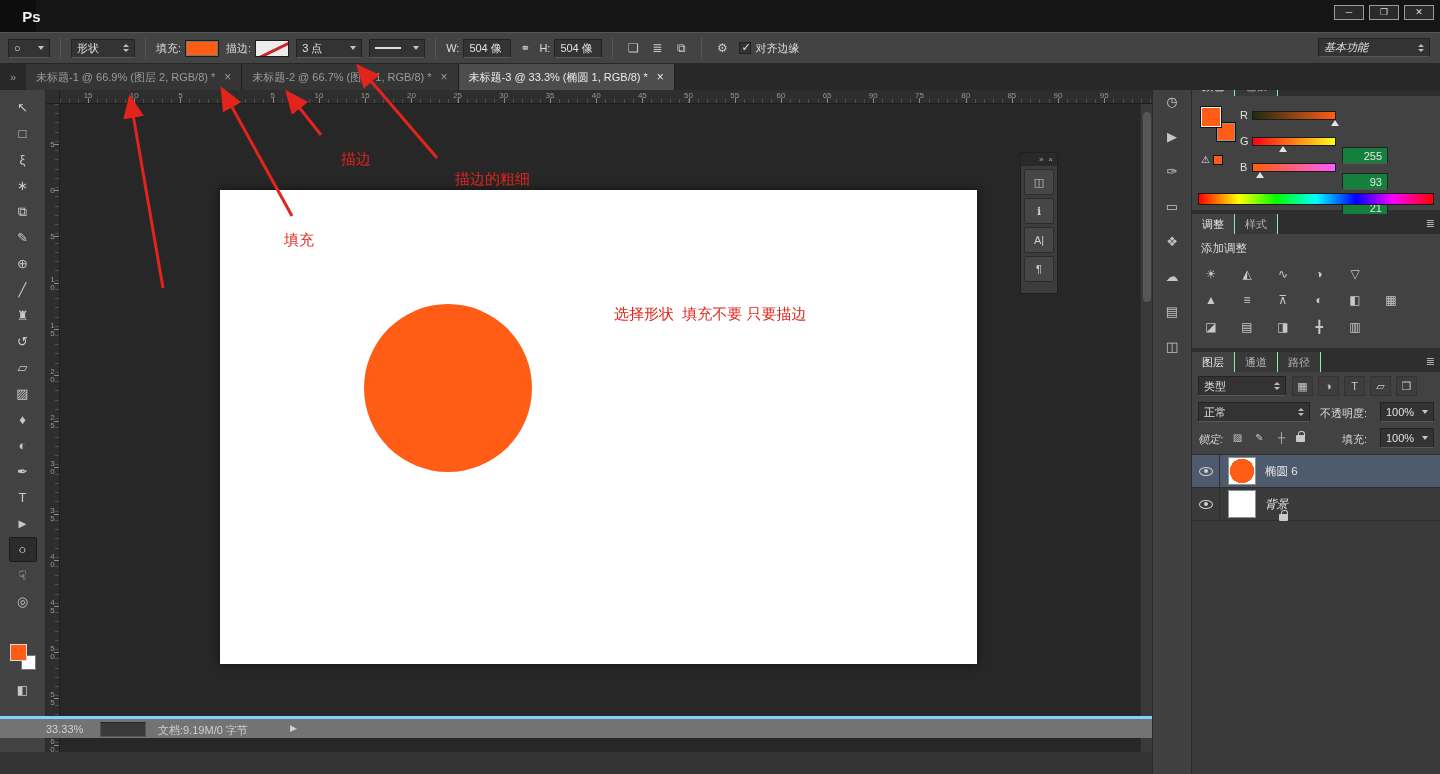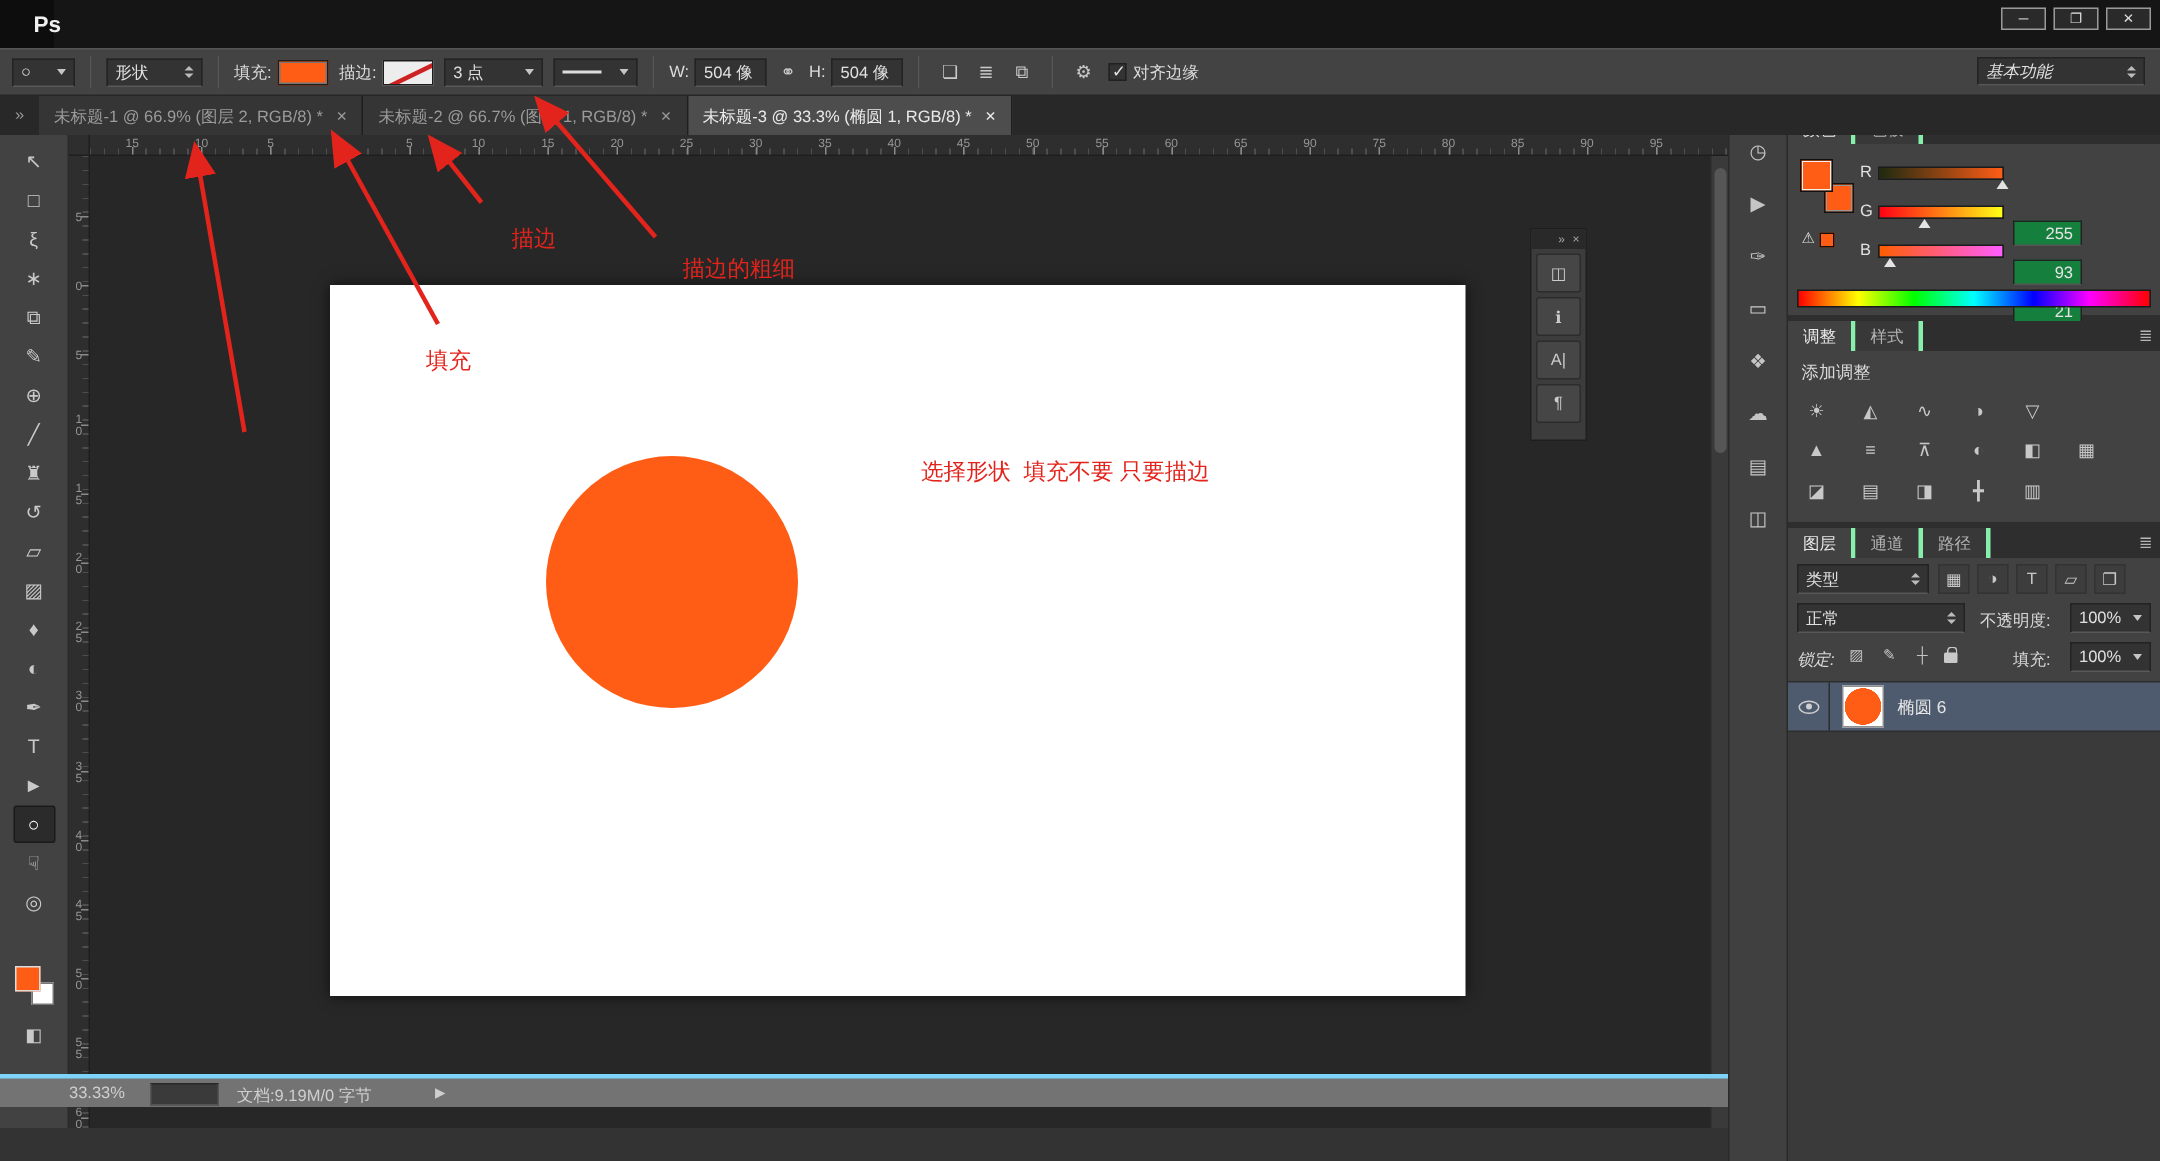--- a/index.html
+++ b/index.html
@@ -88,21 +88,21 @@
   .dock-strip { position:absolute; left:1152px; top:70px; width:40px; bottom:0; background:#404040; border-left:1px solid #2a2a2a; border-right:1px solid #2a2a2a; display:flex; flex-direction:column; align-items:center; padding-top:20px; gap:13px; }
   .dock-icon { width:24px; height:22px; color:#c5c5c5; font-size:13px; display:flex; align-items:center; justify-content:center; flex:none; }
 
   
   .panels { position:absolute; left:1192px; top:70px; width:248px; bottom:0; background:#2e2e2e; }
   .panel { position:absolute; left:0; width:248px; background:#424242; }
   #panel-color { top:6px; height:134px; }
   #panel-adjust { top:144px; height:134px; }
   #panel-layers { top:282px; bottom:0; }
   .panel-header { height:20px; background:#2e2e2e; display:flex; align-items:stretch; position:relative; }
-  .panel-tab { padding:0 10px; font-size:11px; color:#b3b3b3; background:#383838; border-right:3px solid #86efac; display:flex; align-items:center; }
+  .panel-tab { padding:0 10px; font-size:11px; color:#b3b3b3; background:#383838; border-right:1px solid #86efac; display:flex; align-items:center; }
   .panel-tab.active { background:#424242; color:#e8e8e8; }
   .panel-menu { position:absolute; right:5px; top:3px; color:#b5b5b5; font-size:11px; }
   .panel-body { position:absolute; left:0; right:0; top:20px; bottom:0; }
 
   
   .swatch-pair { position:absolute; left:8px; top:10px; width:38px; height:38px; }
   .sw-b { position:absolute; right:2px; bottom:2px; width:20px; height:20px; background:var(--orange); border:1px solid #111; box-shadow:inset 0 0 0 1px #999; }
   .sw-f { position:absolute; left:0; top:0; width:22px; height:22px; background:var(--orange); border:1px solid #111; box-shadow:inset 0 0 0 1px #f2f2f2; }
   .gamut { position:absolute; left:9px; top:58px; display:flex; gap:3px; align-items:center; font-size:10px; color:#ddd; }
   .gamut-box { width:10px; height:10px; background:var(--orange); border:1px solid #111; }
@@ -489,20 +489,28 @@
         </div>
 
         <div class="lp-list">
           <div class="layer-row selected">
             <div class="eye-cell">
                 <span class="eye"></span>
               </div>
             <div class="layer-thumb thumb-ellipse"></div>
             <span class="layer-name">椭圆 6</span>
           </div>
+          <div class="layer-row">
+            <div class="eye-cell">
+                <span class="eye"></span>
+              </div>
+            <div class="layer-thumb"></div>
+            <span class="layer-name italic">背景</span>
+            <span class="layer-lock css-lock"></span>
+          </div>
         </div>
       </div>
     </div>
   </div>
 
   <div class="statusbar">
     <span class="sb-zoom">33.33%</span>
     <span class="sb-field"></span>
     <span class="sb-doc">文档:9.19M/0 字节</span>
     <span class="sb-arrow">▶</span>

